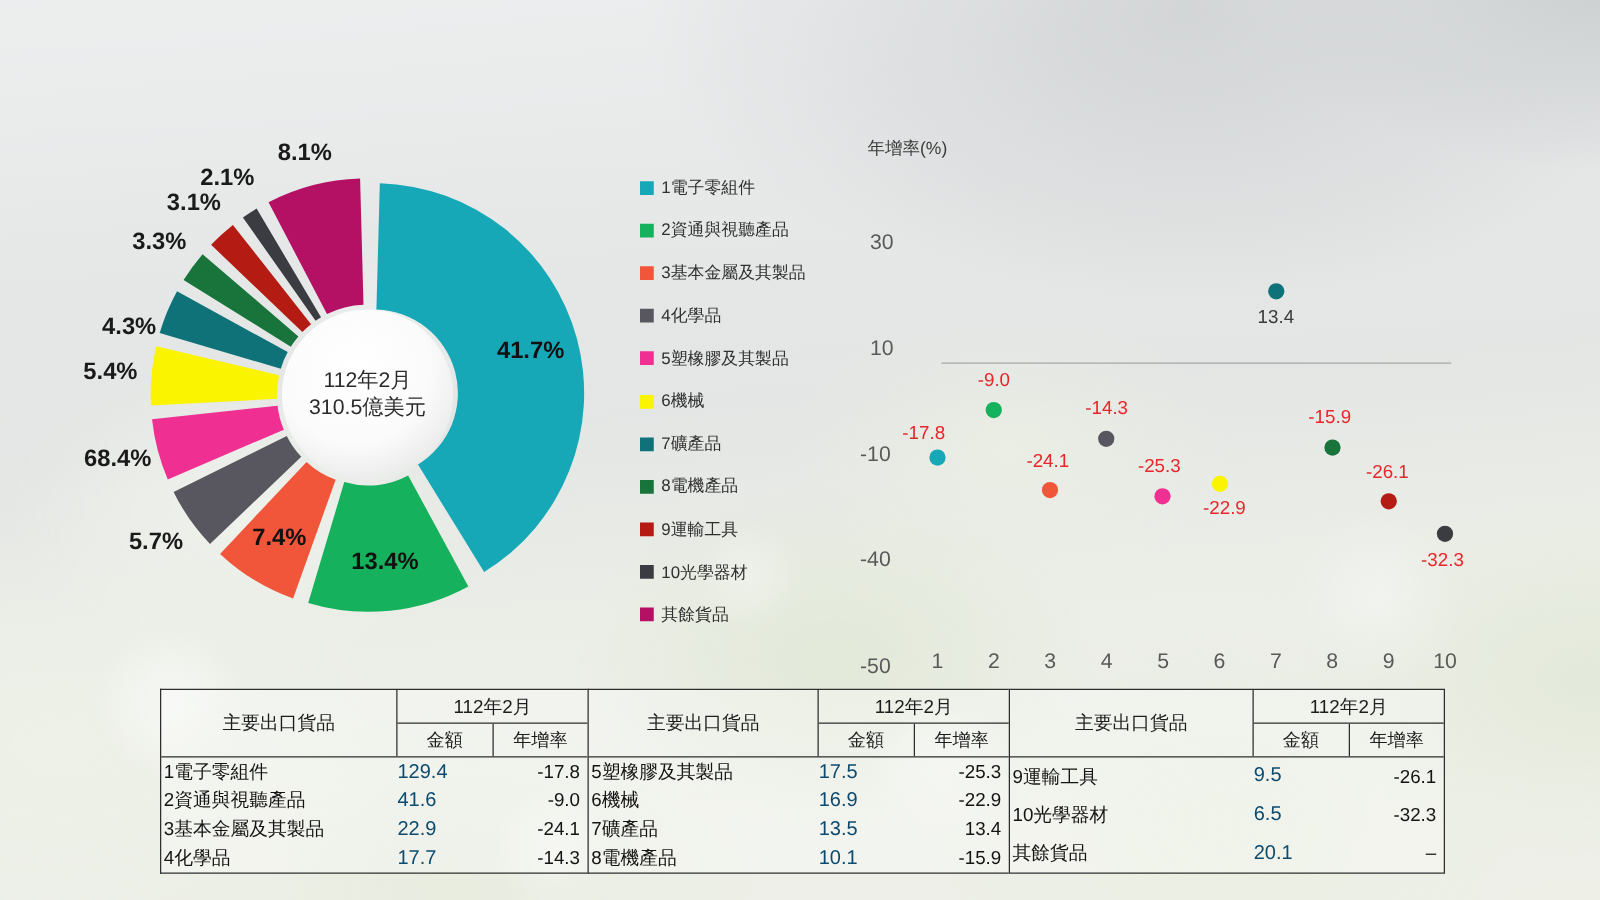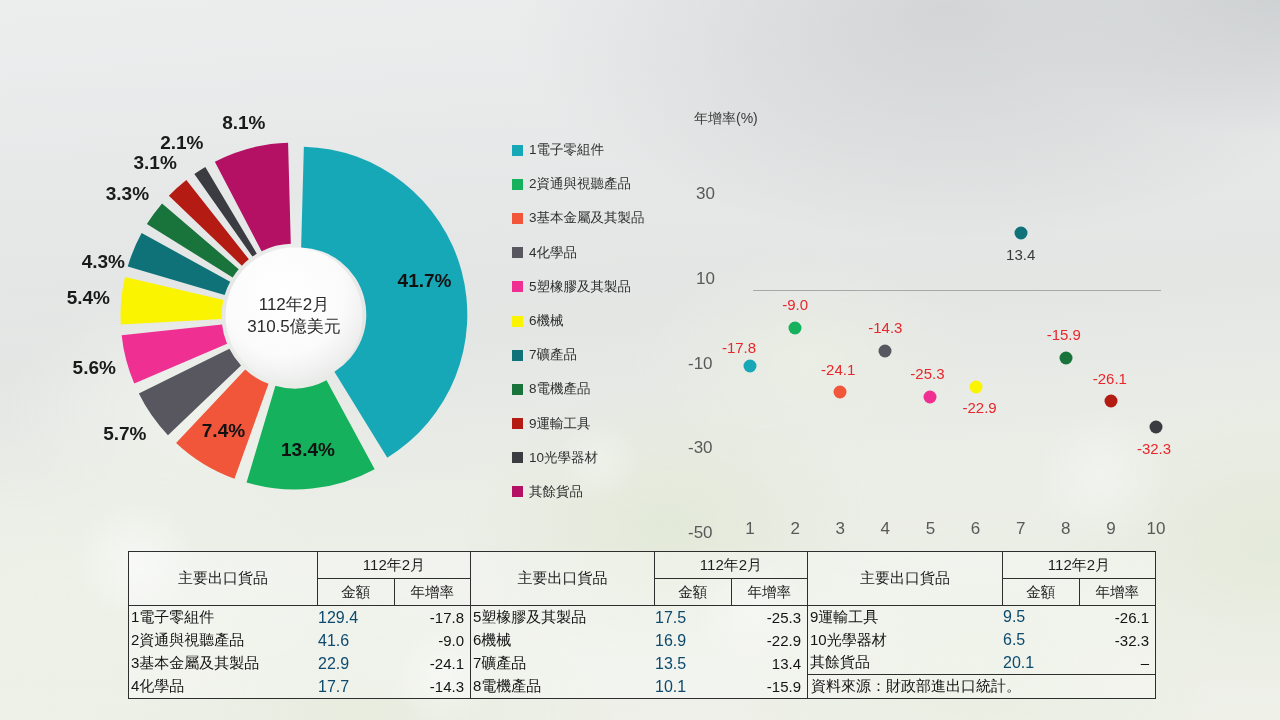--- a/index.html
+++ b/index.html
@@ -136,21 +136,21 @@
         <path d="M60.87908175406625 67.82325907448083 A168 168 0 0 1 78.33206954942041 51.96577638449159 L140.83746034700317 131.30099001148986 A67 67 0 0 0 133.87704259528456 137.62510513190225 Z" fill="#b41b12"></path>
         <path d="M86.33117813574599 45.989503361976915 A168 168 0 0 1 97.2889965491152 38.89864831624271 L148.82483110278827 125.76094023198965 A67 67 0 0 0 144.45474875936128 128.58884075618127 Z" fill="#3b3b42"></path>
         <path d="M106.83281138958382 33.76858271928418 A168 168 0 0 1 180.0725466419228 14.738235246251435 L182.80452632727125 115.70127941093004 A67 67 0 0 0 153.59582238735035 123.29076322458 Z" fill="#b41064"></path>
         <circle cx="186" cy="188" r="68.5" fill="url(#holeg)"></circle>
       </svg>
     <div id="donut-labels">
         <div class="seg-label inside" style="left: 316.507px; top: 152.994px;">41.7%</div>
         <div class="seg-label inside" style="left: 199.969px; top: 322.396px;">13.4%</div>
         <div class="seg-label inside" style="left: 115.463px; top: 303.247px;">7.4%</div>
         <div class="seg-label" style="left: 16.7935px; top: 306.37px;">5.7%</div>
-        <div class="seg-label" style="left: -13.7816px; top: 240.245px;">5.6%</div>
+        <div class="seg-label" style="left: -13.7816px; top: 240.245px;">68.4%</div>
         <div class="seg-label" style="left: -19.6745px; top: 169.554px;">5.4%</div>
         <div class="seg-label" style="left: -4.68799px; top: 108.751px; margin-top: 25px;">4.3%</div>
         <div class="seg-label" style="left: 19.4346px; top: 65.9417px;">3.3%</div>
         <div class="seg-label" style="left: 47.1356px; top: 35.1637px;">3.1%</div>
         <div class="seg-label" style="left: 73.813px; top: 14.6324px;">2.1%</div>
         <div class="seg-label" style="left: 135.829px; top: -5.08828px;">8.1%</div>
       </div>
     <div id="donut-center">
       <div>112年2月</div>
       <div>310.5億美元</div>
@@ -204,21 +204,21 @@
       </div>
     </div>
 
   <div id="scatter">
     <div id="sc-ytitle">年增率(%)</div>
     <div id="sc-zero" style="left: 65px; width: 408px; top: 182.125px;"></div>
     <div id="sc-yticks">
         <div class="sc-ytick" style="left: 8px; top: 55px;">30</div>
         <div class="sc-ytick" style="left: 8px; top: 139.75px;">10</div>
         <div class="sc-ytick" style="left: 0px; top: 224.5px;">-10</div>
-        <div class="sc-ytick" style="left: 0px; top: 309.25px;">-30</div>
+        <div class="sc-ytick" style="left: 0px; top: 309.25px;">-40</div>
         <div class="sc-ytick" style="left: 0px; top: 394px;">-50</div>
       </div>
     <div id="sc-xticks">
         <div class="sc-xtick" style="left: 62px; top: 411px;">1</div>
         <div class="sc-xtick" style="left: 107.111px; top: 411px;">2</div>
         <div class="sc-xtick" style="left: 152.222px; top: 411px;">3</div>
         <div class="sc-xtick" style="left: 197.333px; top: 411px;">4</div>
         <div class="sc-xtick" style="left: 242.444px; top: 411px;">5</div>
         <div class="sc-xtick" style="left: 287.556px; top: 411px;">6</div>
         <div class="sc-xtick" style="left: 332.667px; top: 411px;">7</div>
@@ -339,18 +339,17 @@
           <div class="t-row">
             <div class="c-name">10光學器材</div>
             <div class="c-amt">6.5</div>
             <div class="c-rate">-32.3</div>
           </div>
           <div class="t-row">
             <div class="c-name">其餘貨品</div>
             <div class="c-amt">20.1</div>
             <div class="c-rate">–</div>
           </div>
-          <div class="t-source">資料來源：財政部進出口統計。</div>
         </div>
       </div>
     </div>
 
 </div>
 
 </body></html>

